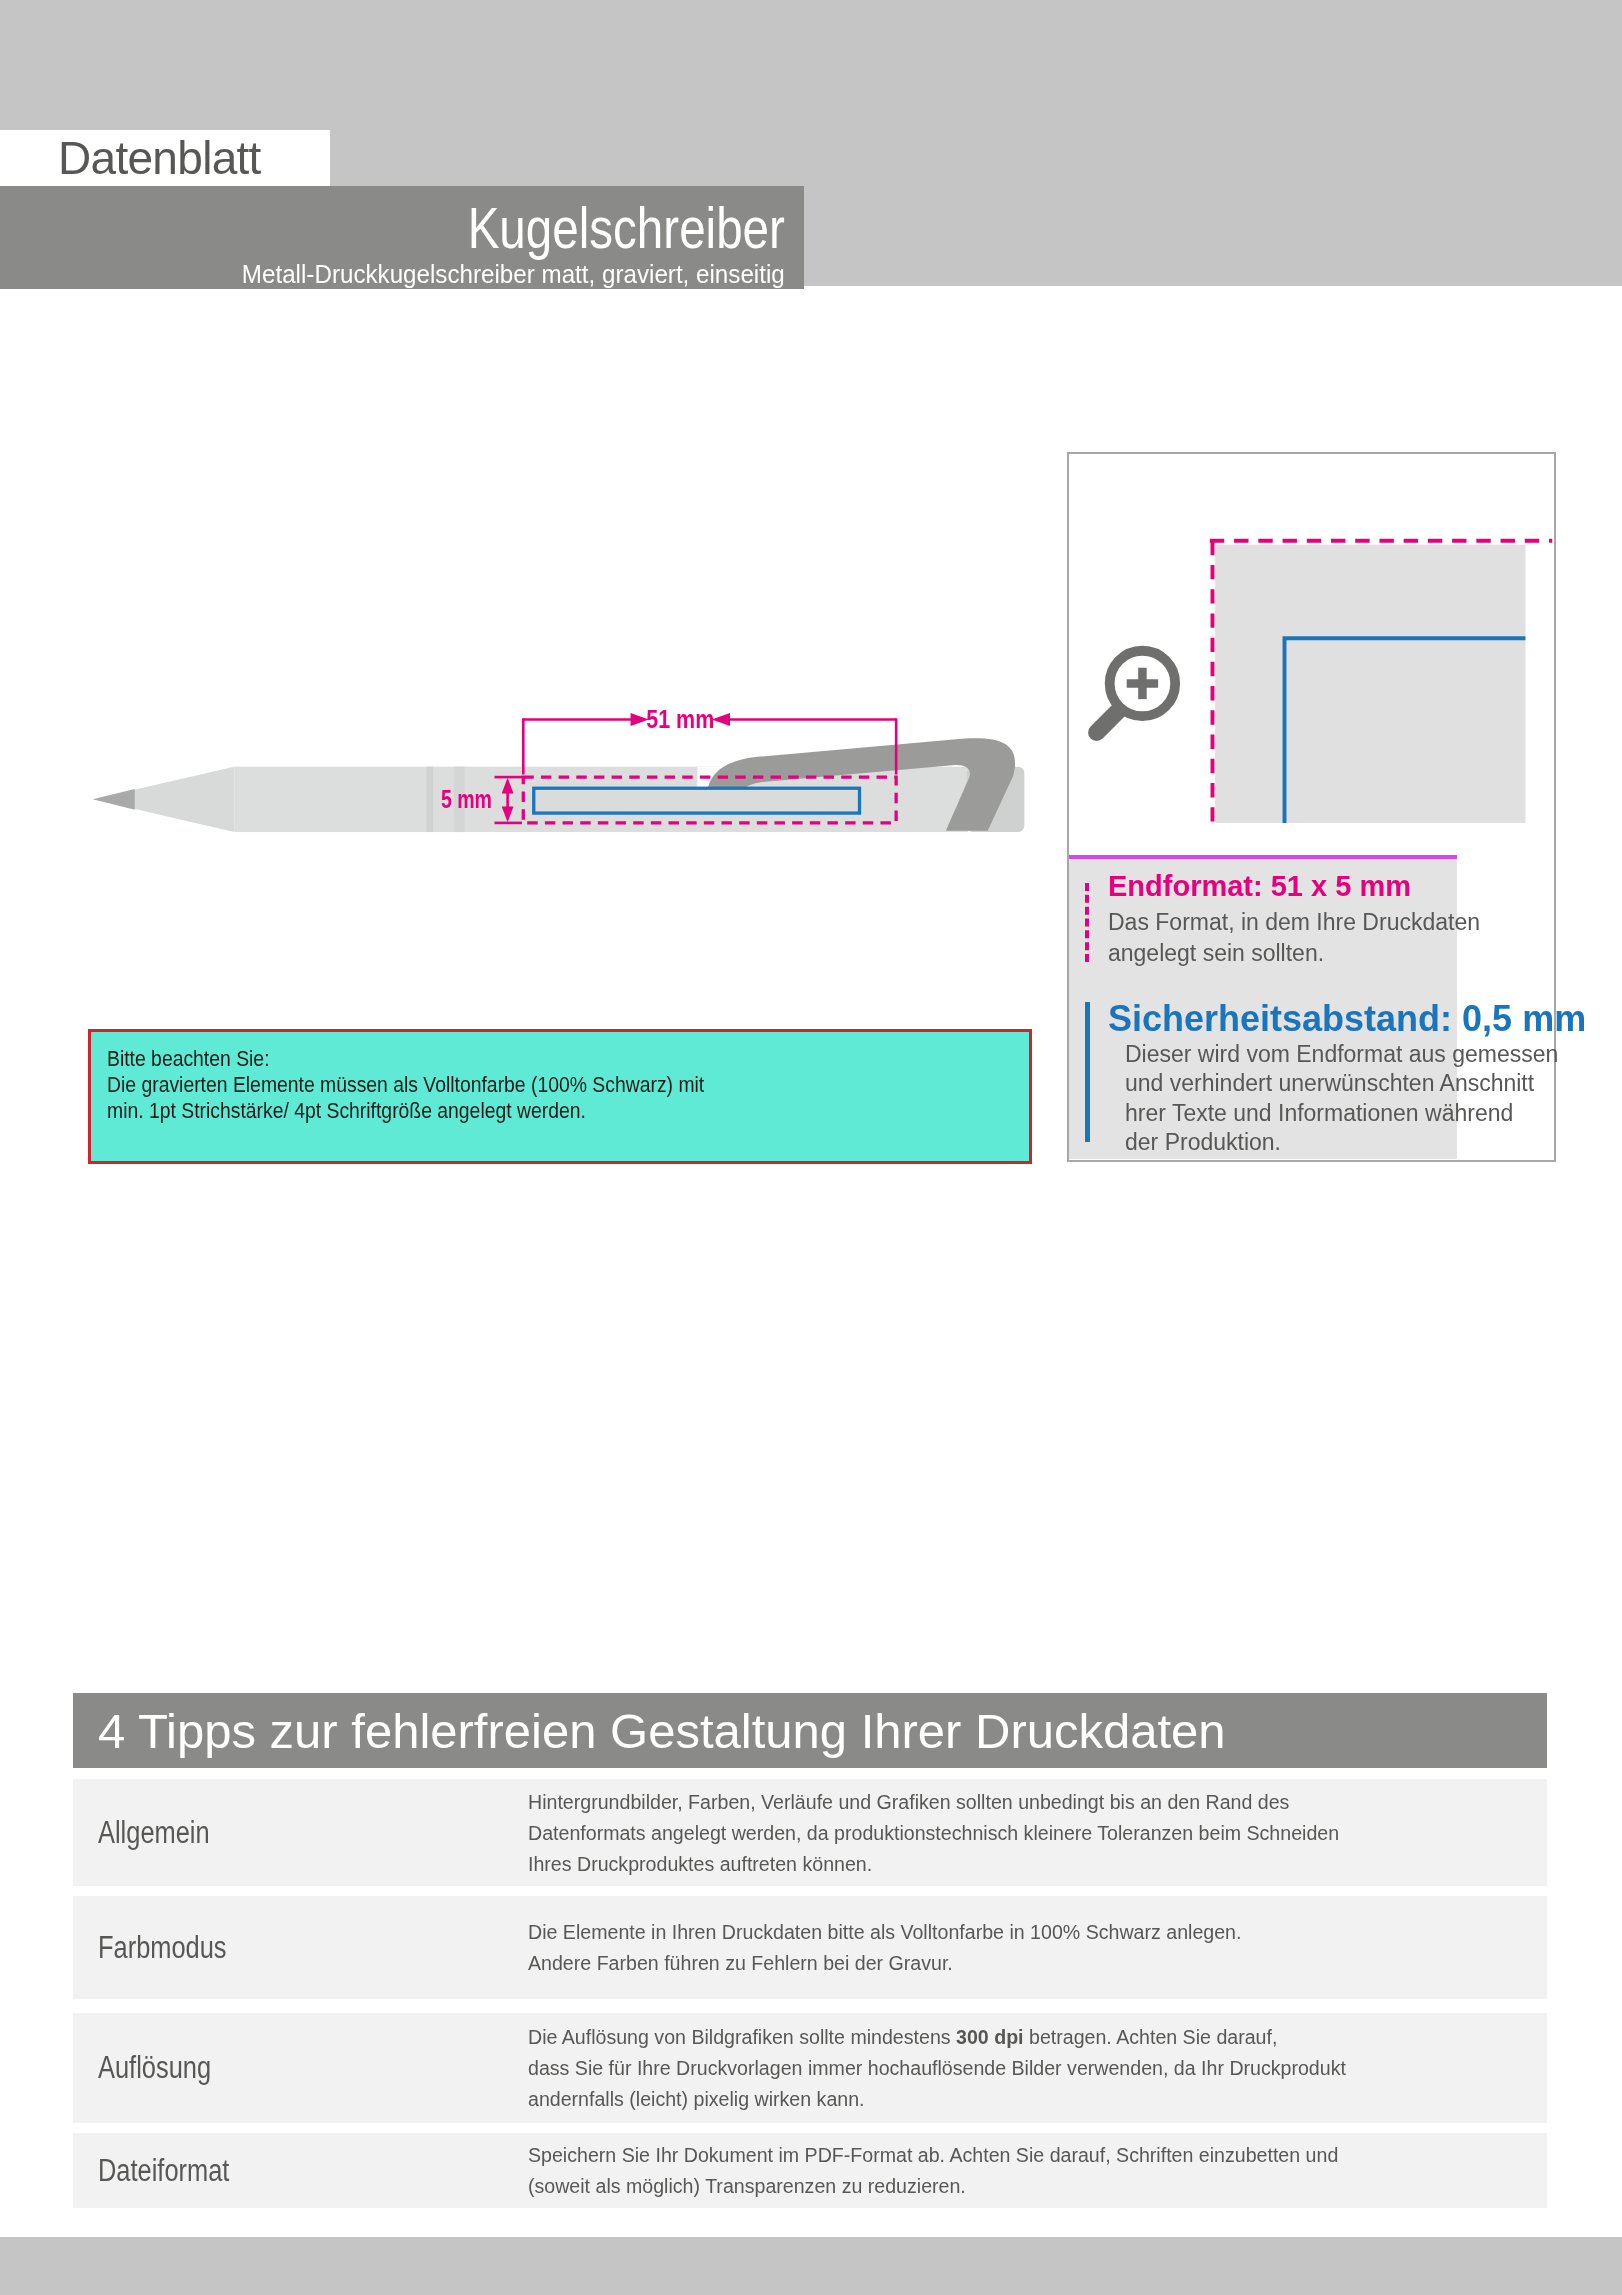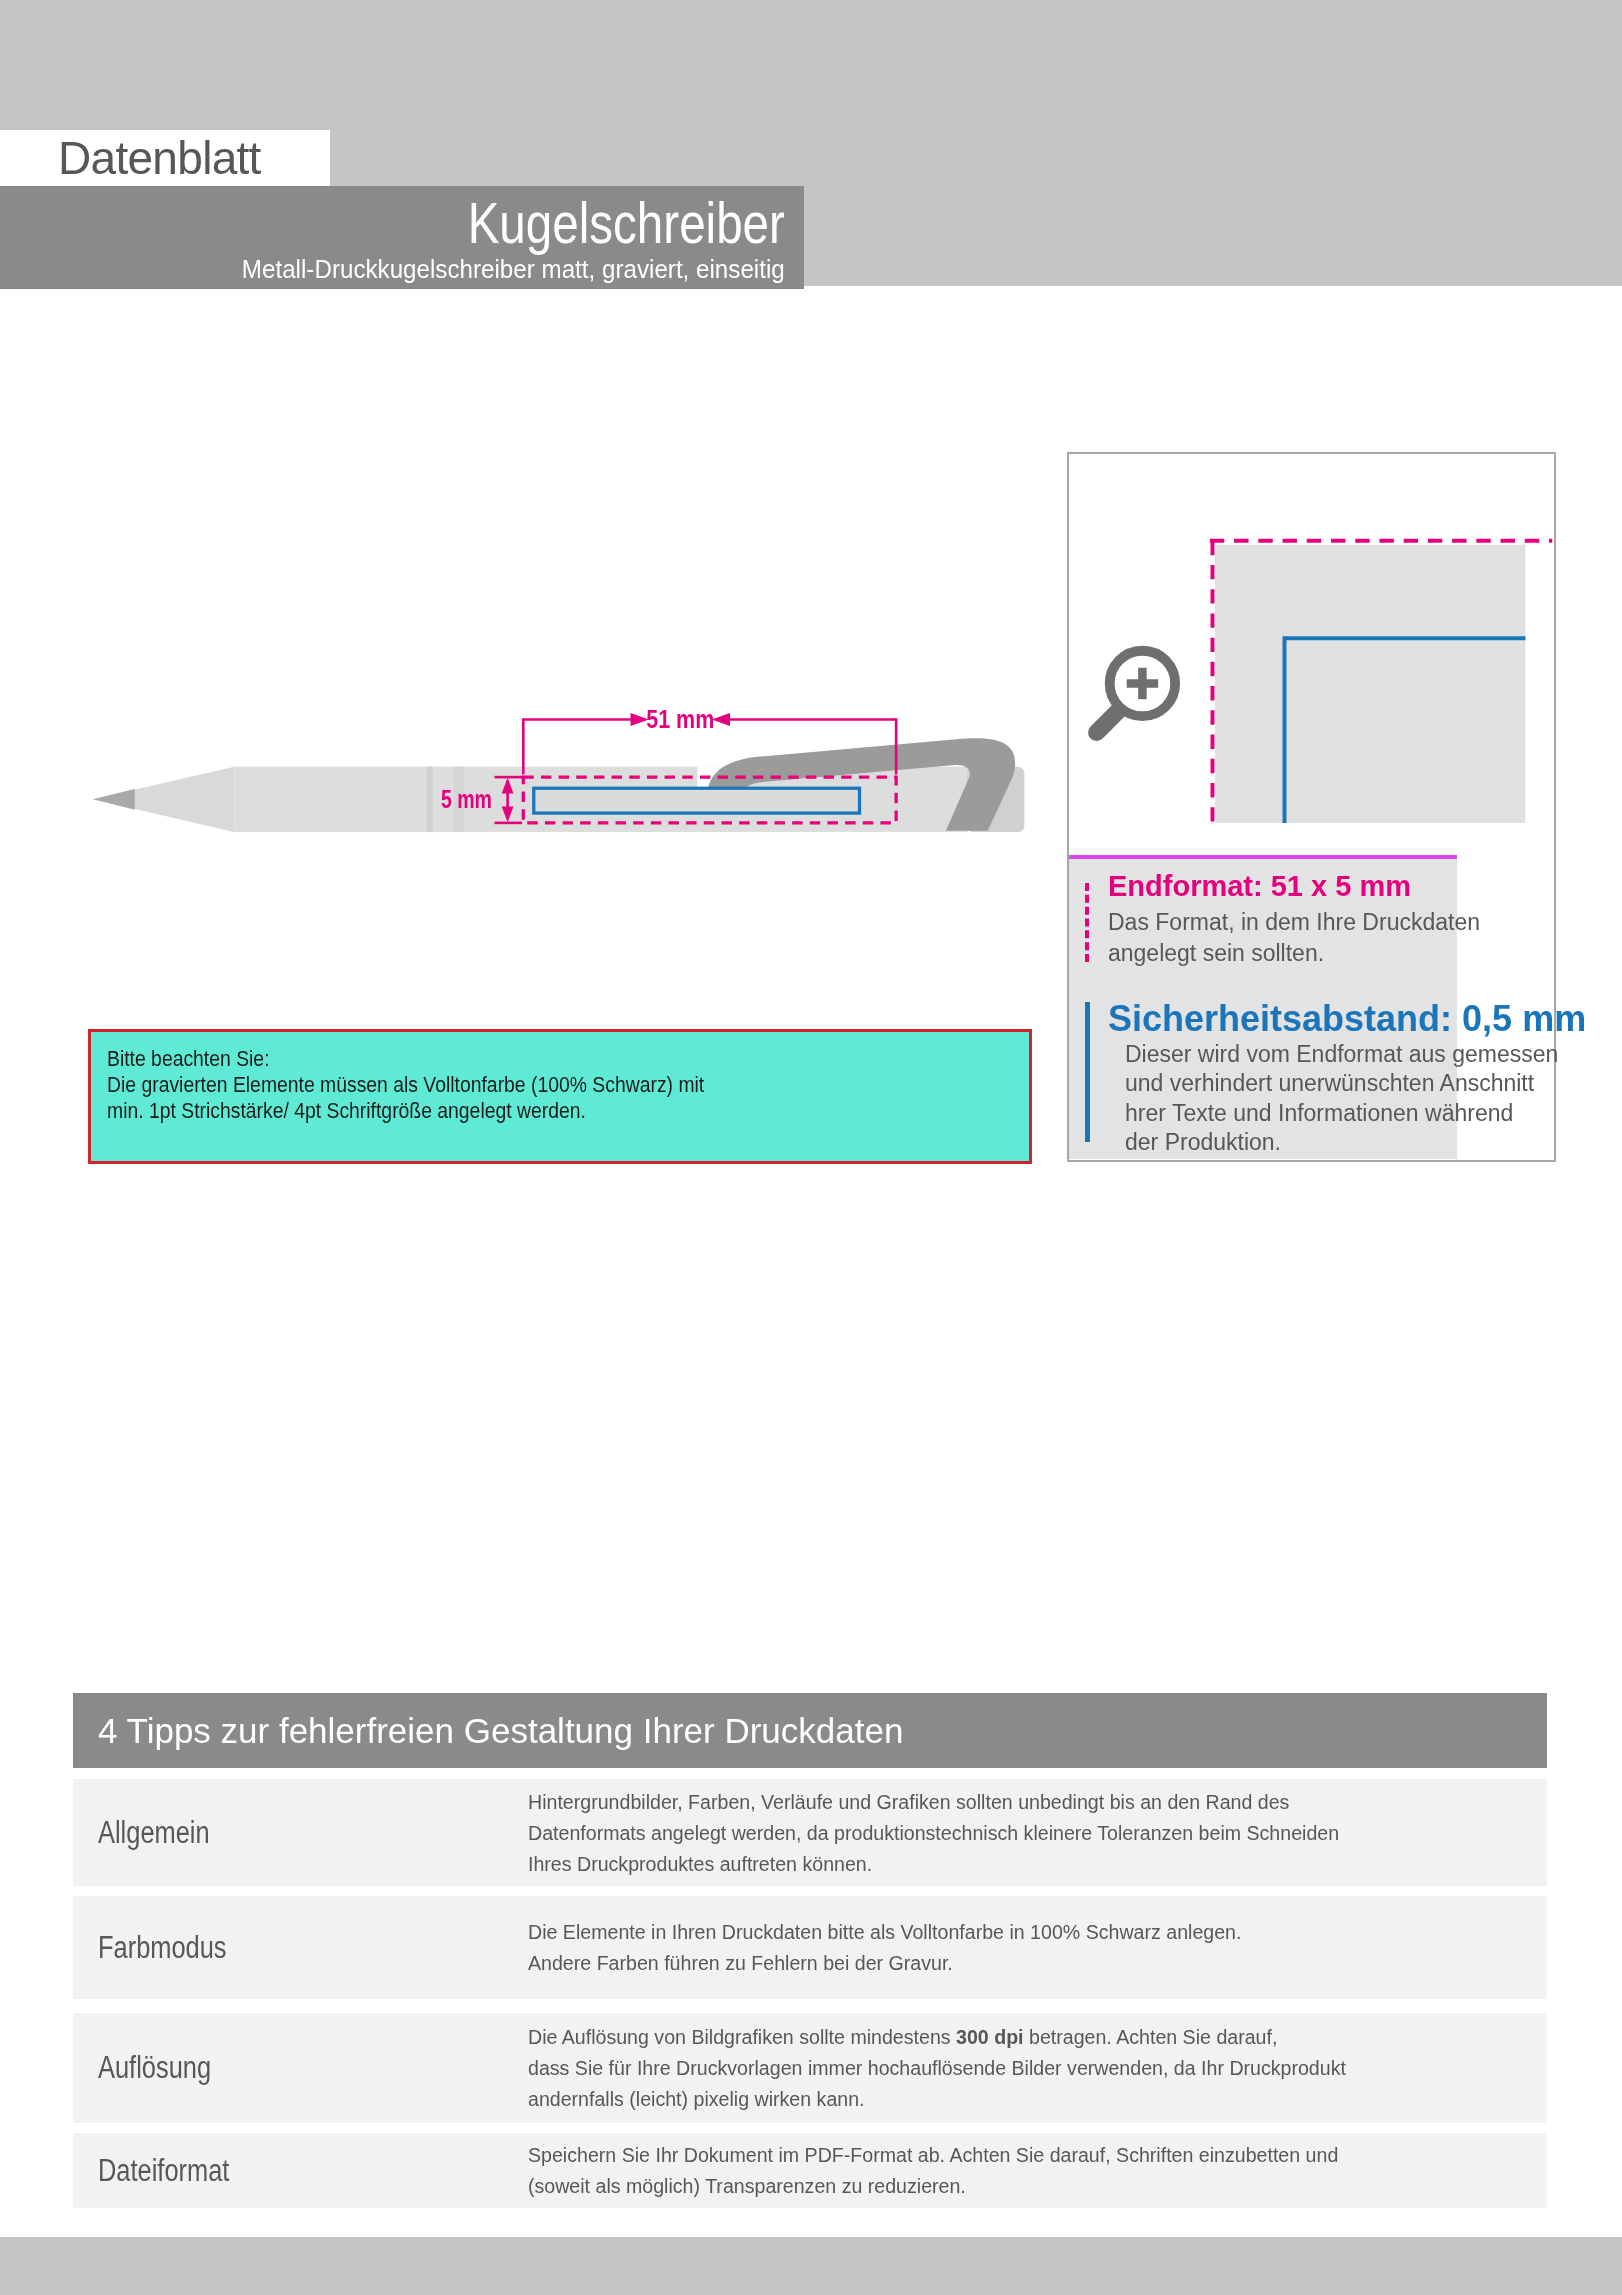--- a/index.html
+++ b/index.html
@@ -6,21 +6,21 @@
   #canvas{position:relative;width:1623px;height:2295px;background:#ffffff;overflow:hidden;
           font-family:"Liberation Sans",sans-serif;}
   .abs{position:absolute;}
 
   
   .header-band{left:0;top:0;width:1623px;height:286px;background:#c6c5c5;}
   .datenblatt-box{left:0;top:130px;width:330px;height:56px;background:#ffffff;
                   display:flex;align-items:center;}
   .datenblatt-text{margin-left:58px;font-size:46px;color:#575756;letter-spacing:-0.7px;}
   .title-banner{left:0;top:186px;width:804px;height:103px;background:#8a8a88;
-                display:flex;flex-direction:column;align-items:flex-end;justify-content:center;
+                display:flex;flex-direction:column;align-items:flex-end;justify-content:flex-end;
                 padding-right:19px;box-sizing:border-box;}
   .banner-title{font-size:58px;color:#ffffff;line-height:63px;transform:scaleX(0.82);
                 transform-origin:right center;white-space:nowrap;}
   .banner-subtitle{font-size:26px;color:#ffffff;line-height:30px;transform:scaleX(0.93);
                 transform-origin:right center;white-space:nowrap;}
 
   
   .infobox{left:1067px;top:452px;width:489px;height:710px;background:#ffffff;
            border:2.6px solid #a7a7a7;box-sizing:border-box;}
   .infobox-panel{left:1069px;top:855px;width:388px;height:304px;background:#e3e3e3;
@@ -34,21 +34,21 @@
 
   
   .note-box{left:88px;top:1029px;width:944px;height:135px;background:#5eead4;
             border:3.3px solid #cf2429;box-sizing:border-box;}
   .note-lines{margin:14.4px 0 0 15.7px;font-size:22px;line-height:26px;color:#1d1d1b;
               transform:scaleX(0.88);transform-origin:left top;white-space:nowrap;}
 
   
   .tips-bar{left:73px;top:1693px;width:1474px;height:75px;background:#8a8a88;
             display:flex;align-items:center;}
-  .tips-heading{margin-left:25px;font-size:35px;color:#ffffff;white-space:nowrap;}
+  .tips-heading{margin-left:25px;font-size:49px;color:#ffffff;white-space:nowrap;}
   .tip-row{left:73px;width:1474px;background:#f2f2f2;}
   .tip-row-1{top:1779px;height:107px;}
   .tip-row-2{top:1896px;height:103px;}
   .tip-row-3{top:2013px;height:110px;}
   .tip-row-4{top:2133px;height:75px;}
   .tip-label{position:absolute;left:25px;top:50%;transform:translateY(-50%) scaleX(0.82);
              transform-origin:left center;font-size:31px;color:#575756;white-space:nowrap;}
   .tip-text{position:absolute;left:455px;top:50%;transform:translateY(-50%);
             font-size:19.6px;line-height:31px;color:#575756;white-space:nowrap;}
 

